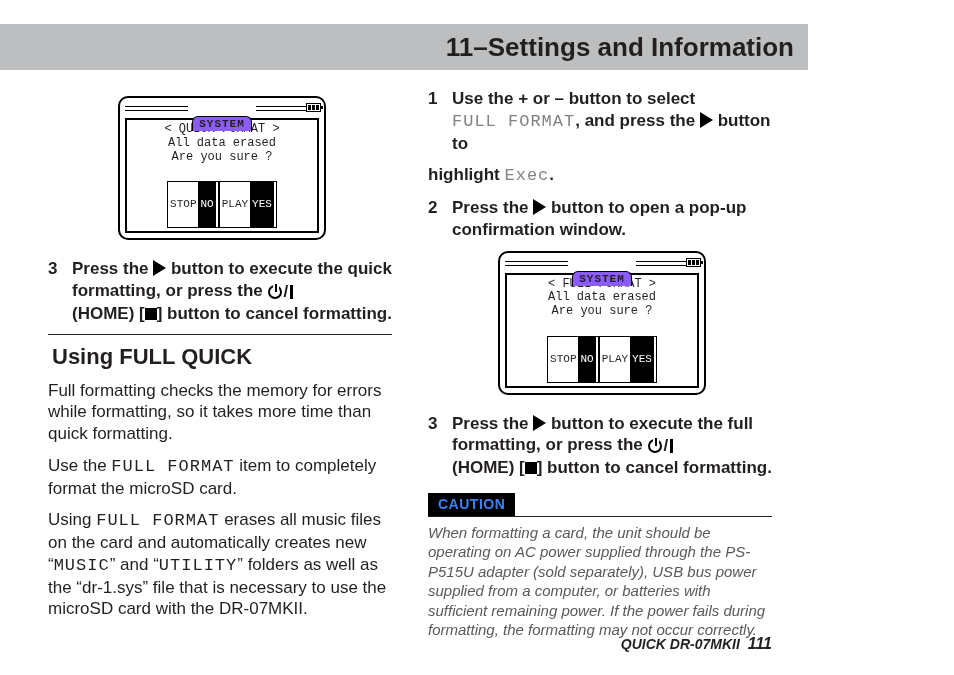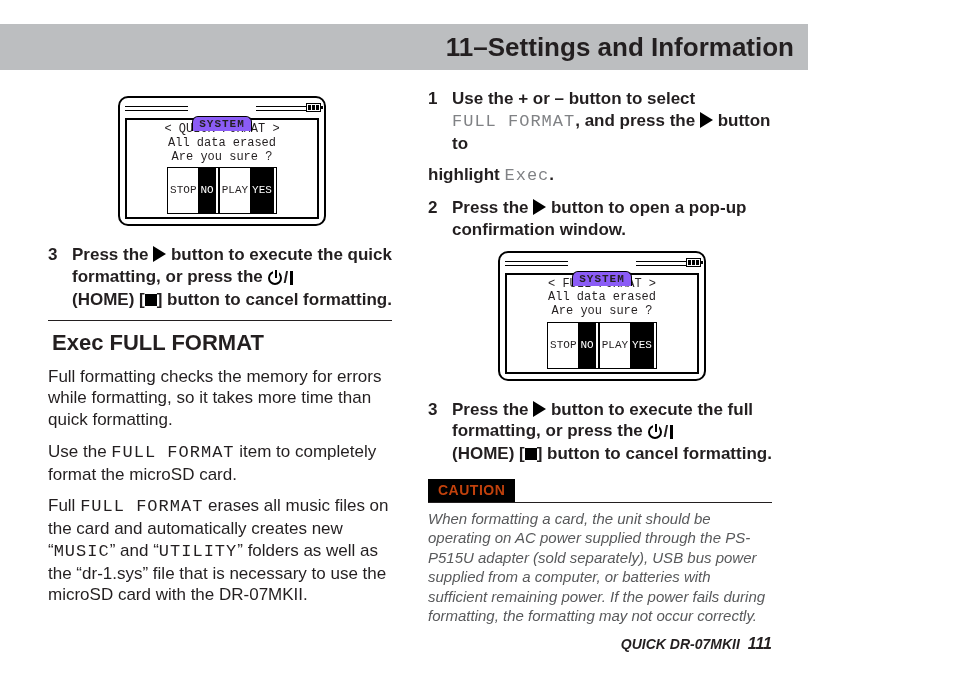--- a/index.html
+++ b/index.html
@@ -10,37 +10,37 @@
   .body { position: absolute; top: 88px; left: 48px; right: 36px; bottom: 34px; column-count: 2; column-gap: 36px; column-fill: auto; font-size: 17px; line-height: 1.28; }
   .body p, .body li { margin-bottom: 10px; }
   .lcd-wrap { text-align: left; padding-left: 70px; margin: 8px 0 18px; }
   ol { list-style: none; padding-left: 0; }
   ol > li { padding-left: 24px; position: relative; font-weight: 700; margin-bottom: 12px; }
   ol > li .num { position: absolute; left: 0; top: 0; font-weight: 700; }
   .sec-rule { border: none; border-top: 1px solid #231f20; margin: 6px 0 8px; }
   .sec-title { font-size: 22px; font-weight: 700; margin: 0 0 8px 4px; }
   .mono { font-family: "Courier New", monospace; font-weight: 400; letter-spacing: 1px; white-space: nowrap; }
   .mono-dim { font-family: "Courier New", monospace; font-weight: 400; letter-spacing: 1px; color: #808285; white-space: nowrap; }
-  .caution-label { display: inline-block; background: #000; color: #c2410c; font-weight: 700; font-size: 14px; padding: 3px 10px 2px; letter-spacing: 0.5px; margin-top: 4px; }
+  .caution-label { display: inline-block; background: #000; color: #3b82f6; font-weight: 700; font-size: 14px; padding: 3px 10px 2px; letter-spacing: 0.5px; margin-top: 4px; }
   .caution-rule { border: none; border-top: 1px solid #231f20; margin: 0 0 6px; }
   .caution-text { font-style: italic; font-size: 15px; color: #58595b; line-height: 1.3; }
   .footer { position: absolute; bottom: 22px; right: 36px; font-size: 14px; font-style: italic; font-weight: 600; }
   .footer .pg { font-size: 16px; font-style: italic; font-weight: 700; margin-left: 4px; }
 
   
   .lcd { display: inline-block; border: 2px solid #000; border-radius: 10px; padding: 3px; background: #fff; }
   .lcd-inner { width: 198px; }
   .lcd-titlebar { display: flex; align-items: center; justify-content: center; gap: 4px; font-family: "Courier New", monospace; font-size: 11px; font-weight: 700; letter-spacing: 1px; padding: 0 2px 2px; position: relative; }
   .lcd-titlebar::before, .lcd-titlebar::after { content:""; flex:1; border-top:1px solid #000; border-bottom:1px solid #000; height:3px; }
   .lcd-tab { border:1px solid #000; border-bottom:none; border-radius: 6px 6px 0 0; padding: 0 6px; background:#8b5cf6; position:relative; top:15px; }
   .lcd-batt { width:15px; height:9px; border:1px solid #000; position:absolute; right:0; top:2px; background:#fff; }
   .lcd-batt::after { content:""; position:absolute; right:-3px; top:2px; width:2px; height:3px; background:#000; }
   .lcd-batt .b { display:inline-block; width:3px; height:5px; background:#000; margin:1px 0 0 1px; vertical-align:top; }
   .lcd-dialog { border:2px solid #000; margin: 0 2px 2px; padding: 3px 0 3px; text-align:center; font-family:"Courier New", monospace; font-size:12px; line-height:1.15; }
-  .lcd-row2 { display:flex; justify-content:center; margin-top:3px; }
+  .lcd-row2 { display:flex; justify-content:center; margin-top:17px; }
   .lcd-chip { border:1px solid #000; padding: 0 2px; font-size:11px; display:inline-flex; align-items:center; gap:2px; }
   .lcd-chip .inv { background:#000; color:#fff; padding:16px 2px; }
   .play-tri { width:0; height:0; border-left:13px solid #000; border-top:8px solid transparent; border-bottom:8px solid transparent; display:inline-block; vertical-align:-2px; }
   .stop-sq { width:12px; height:12px; background:#000; display:inline-block; vertical-align:-1px; }
   .home-combo { display:inline-flex; align-items:center; gap:2px; vertical-align:-3px; }
   .pwr-icon { width:14px; height:14px; border:2px solid #000; border-radius:50%; position:relative; display:inline-block; }
   .pwr-icon::after { content:""; position:absolute; left:5px; top:-3px; width:2px; height:8px; background:#000; box-shadow: -2px 0 0 #fff, 2px 0 0 #fff; }
   .slashv { font-weight:700; }
   .bar-i { width:3px; height:14px; background:#000; display:inline-block; }
   .nowrap { white-space: nowrap; }
@@ -83,25 +83,25 @@
       <li><span class="num">3</span>
         <span>Press the </span><span class="play-tri"></span><span> button to execute the quick formatting, or press the </span><span class="home-combo nowrap">
             <span class="pwr-icon"></span>
             <span class="slashv">/</span>
             <span class="bar-i"></span>
           </span> <span class="nowrap"><span>(HOME) [</span><span class="stop-sq"></span><span>] button to cancel formatting.</span></span>
       </li>
     </ol>
 
     <hr class="sec-rule">
-    <h2 class="sec-title">Exec FULL FORMAT</h2>
+    <h2 class="sec-title">Using FULL QUICK</h2>
 
     <p>Full formatting checks the memory for errors while formatting, so it takes more time than quick formatting.</p>
     <p><span>Use the </span><span class="mono">FULL FORMAT</span><span> item to completely format the microSD card.</span></p>
-    <p><span>Full </span><span class="mono">FULL FORMAT</span><span> erases all music files on the card and automatically creates new “</span><span class="mono">MUSIC</span><span>” and “</span><span class="mono">UTILITY</span><span>” folders as well as the “dr-1.sys” file that is necessary to use the microSD card with the DR-07MKII.</span></p>
+    <p><span>Using </span><span class="mono">FULL FORMAT</span><span> erases all music files on the card and automatically creates new “</span><span class="mono">MUSIC</span><span>” and “</span><span class="mono">UTILITY</span><span>” folders as well as the “dr-1.sys” file that is necessary to use the microSD card with the DR-07MKII.</span></p>
 
     <ol>
       <li><span class="num">1</span>
         <span>Use the + or – button to select </span><span class="mono-dim">FULL FORMAT</span><span>, and press the </span><span class="play-tri"></span><span> button to</span>
       </li>
     </ol>
 
     <p style="font-weight:700; margin-top:0;"><span>highlight </span><span class="mono-dim">Exec</span><span>.</span></p>
 
     <ol>

